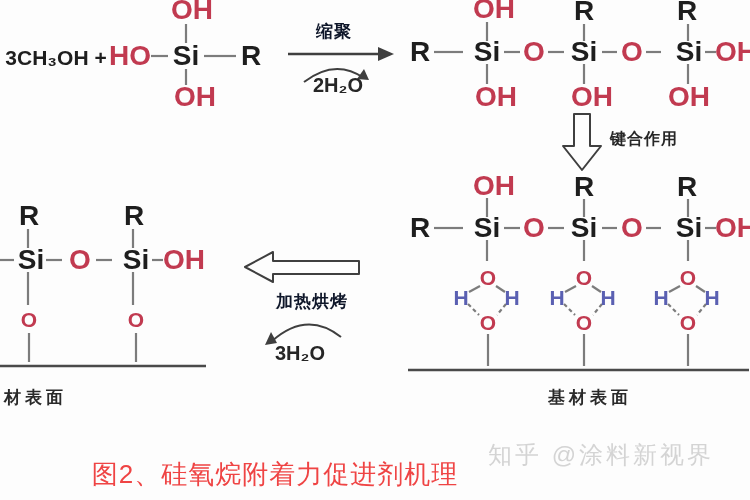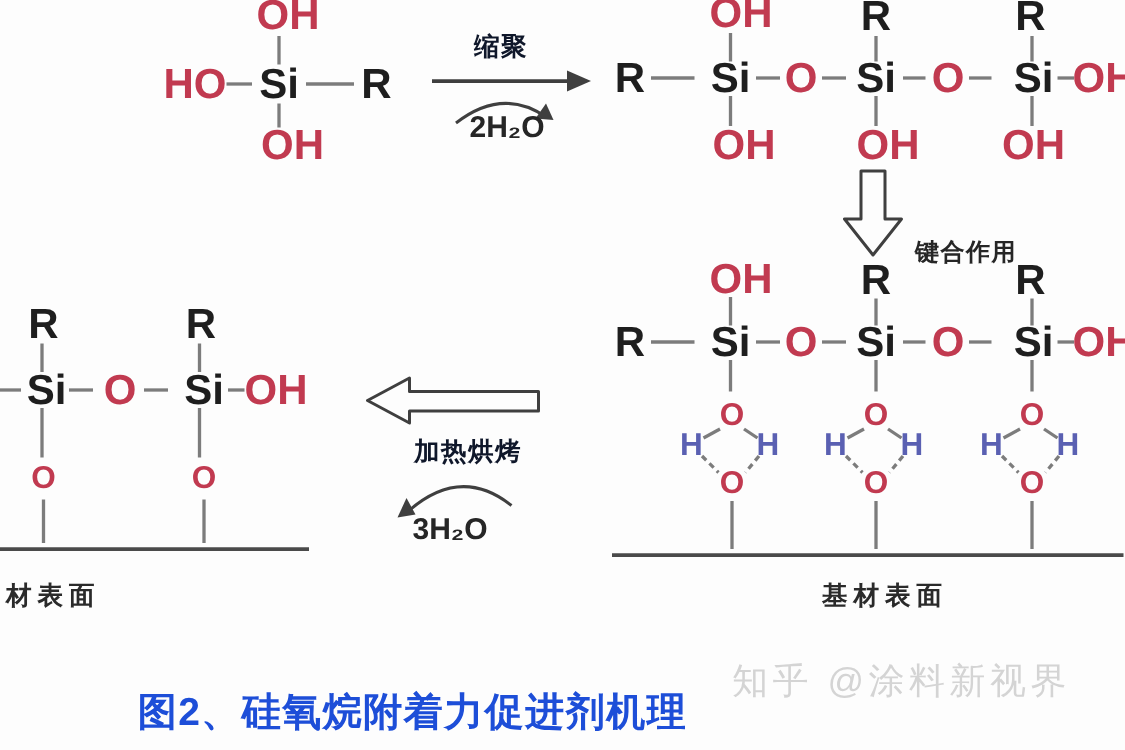--- a/index.html
+++ b/index.html
@@ -10,25 +10,25 @@
   svg{position:absolute;left:0;top:0;}
   .t{
     position:absolute;transform:translate(-50%,-50%);
     font-weight:700;white-space:nowrap;line-height:1;
     font-size:28px;color:#1e1e1e;
   }
   .red{color:#c13a50;}
   .blue{color:#5a60b2;}
   .sm{font-size:21px;}
   .cn{font-size:17px;font-weight:700;color:#0f172a;letter-spacing:1px;}
-  .cn16{font-size:16px;font-weight:700;color:#262626;letter-spacing:1px;margin-top:30px;}
+  .cn16{font-size:16px;font-weight:700;color:#262626;letter-spacing:1px;}
   .cn-sub{font-size:17px;font-weight:700;color:#2a2a2a;letter-spacing:4px;}
   .water{font-size:20px;font-weight:700;color:#262626;}
   .formula{font-size:21px;font-weight:700;color:#1e1e1e;}
-  .caption{font-size:26px;font-weight:700;color:#1d4ed8;letter-spacing:1px;}
+  .caption{font-size:26px;font-weight:400;color:#ef4444;letter-spacing:1px;}
   .watermark{font-size:24px;font-weight:400;color:#d4d4d4;letter-spacing:3px;}
 </style>
 </head>
 <body>
 
 <div id="canvas">
 
   <svg width="750" height="500" viewBox="0 0 750 500">
 
     <g stroke="#7c7c7c" stroke-width="2.2">
@@ -108,20 +108,21 @@
 
     <polygon points="574,114 590,114 590,146 601,146 582,170 563,146 574,146" fill="#fdfdfd" stroke="#3f3f3f" stroke-width="2" stroke-linejoin="round"></polygon>
 
     <polygon points="359,261 273,261 273,252 245,267 273,282 273,274 359,274" fill="#fdfdfd" stroke="#3f3f3f" stroke-width="2" stroke-linejoin="round"></polygon>
     <g>
       <path d="M 272,341 Q 307,310 341,337" fill="none" stroke="#3f3f3f" stroke-width="2"></path>
       <polygon points="265,345 277,343 271,332" fill="#3f3f3f"></polygon>
     </g>
   </svg>
 
+  <span class="t formula" style="left:56px;top:57px">3CH₃OH +</span>
   <span class="t red" style="left:130px;top:56px">HO</span>
   <span class="t" style="left:186px;top:56px">Si</span>
   <span class="t" style="left:251px;top:56px">R</span>
   <span class="t red" style="left:192px;top:10px">OH</span>
   <span class="t red" style="left:195px;top:97px">OH</span>
 
   <span class="t cn" style="left:334px;top:31px">缩聚</span>
   <span class="t water" style="left:338px;top:85px">2H₂O</span>
 
   <span class="t" style="left:420px;top:52px">R</span>

